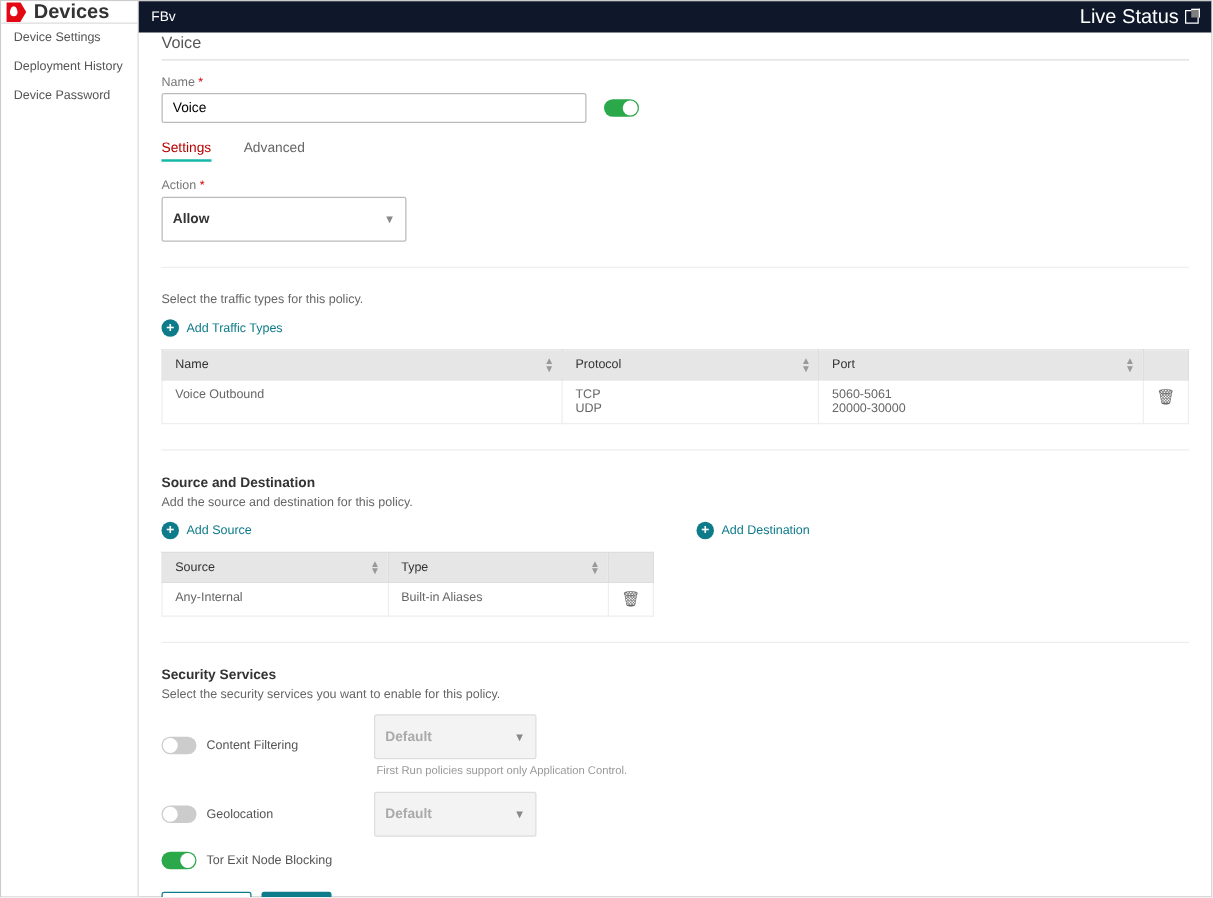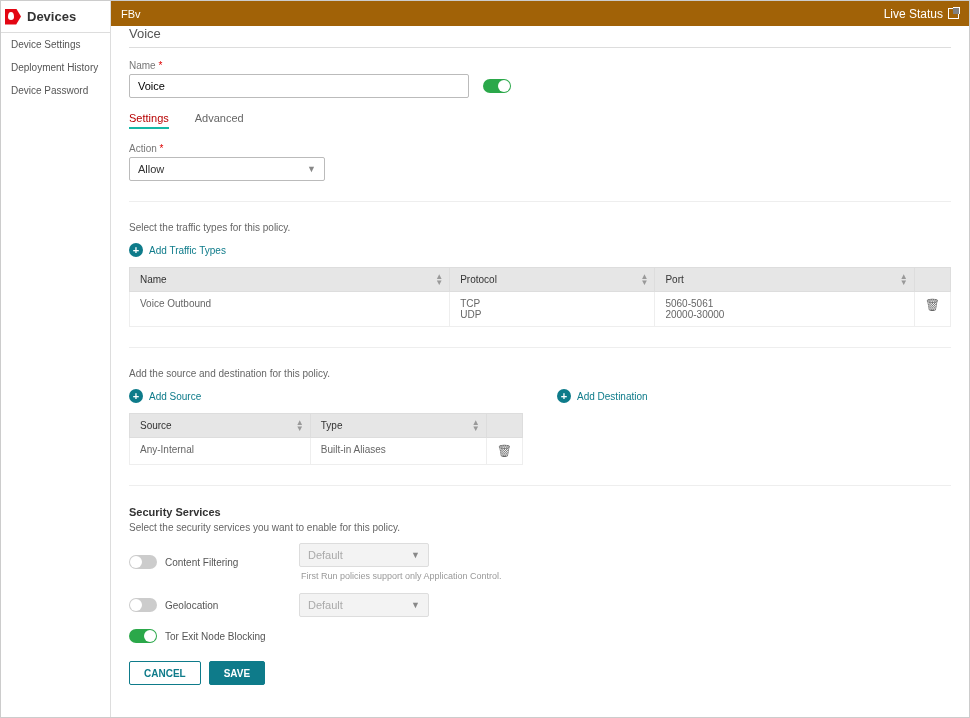--- a/index.html
+++ b/index.html
@@ -2,43 +2,43 @@
 <html><head>
 <meta charset="utf-8">
 <style>
 * { margin: 0; padding: 0; box-sizing: border-box; font-family: Arial, Helvetica, sans-serif; }
 body { background: #f5f5f5; font-size: 11px; color: #333; }
 
 .container { display: flex; width: 970px; height: 718px; border: 1px solid #ccc; background: #fff; }
 
 
 .sidebar { width: 110px; background: #fff; border-right: 1px solid #ddd; }
-.sidebar-header { display: flex; align-items: center; height: 32px; border-bottom: 1px solid #ddd; padding-left: 4px; font-weight: bold; font-size: 13px; }
+.sidebar-header { display: flex; align-items: center; height: 18px; border-bottom: 1px solid #ddd; padding-left: 4px; font-weight: bold; font-size: 16px; }
 .flame-icon { width: 16px; height: 16px; background: #e30613; clip-path: polygon(0 0, 70% 0, 100% 50%, 70% 100%, 0 100%); margin-right: 6px; position: relative; }
 .flame-icon::after { content: ""; position: absolute; left: 3px; top: 3px; width: 6px; height: 8px; background: #fff; border-radius: 50% 50% 50% 50% / 60% 60% 40% 40%; }
 .nav-item { padding: 6px 8px; font-size: 10px; color: #555; cursor: pointer; border-left: 2px solid transparent; }
 .nav-item.active { color: #000; border-left: 2px solid #e30613; background: #f7f7f7; }
 
 
 .main { flex: 1; display: flex; flex-direction: column; }
-.topbar { height: 25px; background: #a16207; color: #fff; display: flex; align-items: center; justify-content: space-between; padding: 0 10px; font-size: 11px; }
-.topbar-right { display: flex; align-items: center; gap: 5px; font-size: 12px; }
+.topbar { height: 25px; background: #0f172a; color: #fff; display: flex; align-items: center; justify-content: space-between; padding: 0 10px; font-size: 11px; }
+.topbar-right { display: flex; align-items: center; gap: 5px; font-size: 16px; }
 .ext-icon { width: 11px; height: 11px; border: 1px solid #fff; position: relative; }
 .ext-icon::after { content: ""; position: absolute; width: 6px; height: 6px; border-top: 1px solid #fff; border-right: 1px solid #fff; top: -2px; right: -2px; background: #808080; }
 
 
 .content { flex: 1; overflow-y: auto; padding: 0 18px 14px 18px; }
 .page-title { font-size: 13px; color: #555; padding-bottom: 6px; border-bottom: 1px solid #ddd; margin-bottom: 12px; }
 
 .label { font-size: 10px; color: #777; margin-bottom: 3px; }
 .label .req { color: #d00; }
 
 .row { display: flex; align-items: center; gap: 14px; }
 .input-text { width: 340px; height: 24px; border: 1px solid #bbb; border-radius: 2px; padding: 0 8px; font-size: 11px; }
-.select { width: 196px; height: 24px; border: 1px solid #bbb; border-radius: 2px; padding: 0 8px; font-size: 11px; background: #fff; display: flex; align-items: center; justify-content: space-between; cursor: pointer; }
+.select { width: 196px; height: 36px; border: 1px solid #bbb; border-radius: 2px; padding: 0 8px; font-size: 11px; background: #fff; display: flex; align-items: center; justify-content: space-between; cursor: pointer; font-weight: bold; }
 .select.disabled { background: #f3f3f3; color: #aaa; border-color: #ddd; cursor: default; }
 .chev { font-size: 9px; color: #888; }
 
 
 .toggle { width: 28px; height: 14px; border-radius: 8px; position: relative; cursor: pointer; }
 .toggle.on { background: #2ba84a; }
 .toggle.off { background: #ccc; }
 .toggle .knob { position: absolute; width: 12px; height: 12px; background: #fff; border-radius: 50%; top: 1px; }
 .toggle.on .knob { right: 1px; }
 .toggle.off .knob { left: 1px; }
@@ -152,20 +152,21 @@
 20000-30000</td>
               <td class="trash"><span>🗑</span></td>
             </tr>
           </tbody>
         </table>
       </div>
 
       <div class="divider"></div>
 
       <div class="section-block" style="margin-top:0">
+        <div class="section-title">Source and Destination</div>
         <div class="section-sub">Add the source and destination for this policy.</div>
 
         <div class="two-col">
           <div>
             <div class="add-link">
               <span class="plus-circle">+</span>
               <span>Add Source</span>
             </div>
             <table class="tbl">
               <thead>

